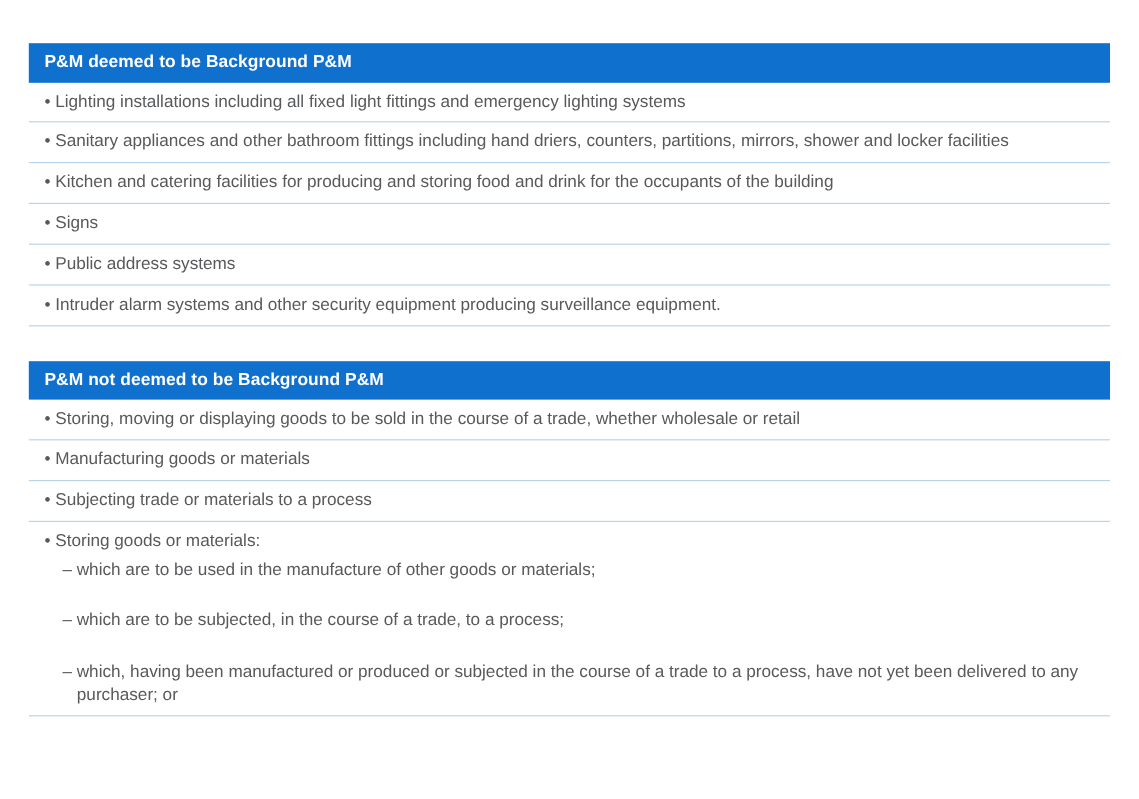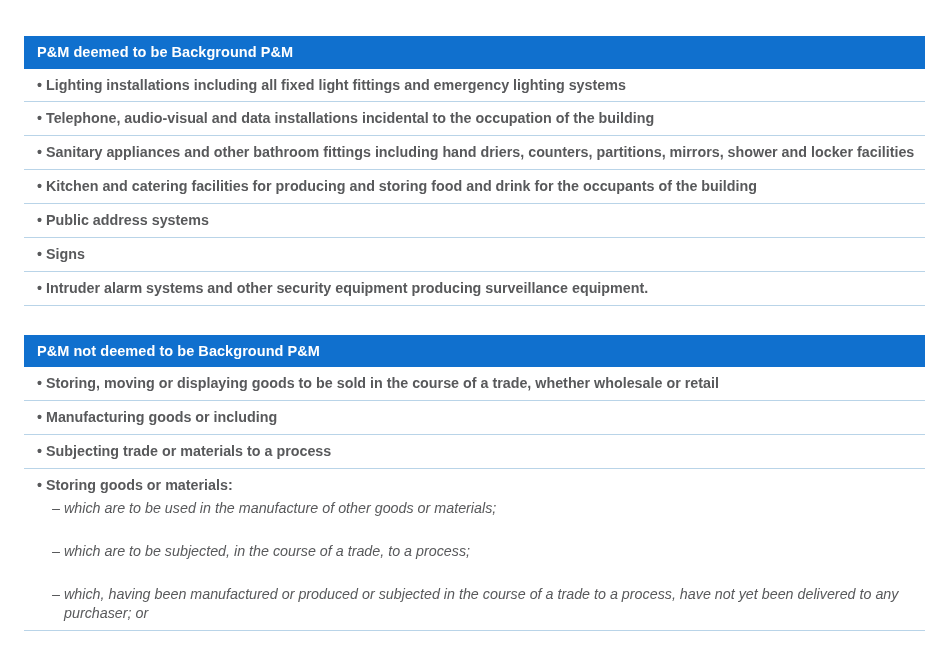--- a/index.html
+++ b/index.html
@@ -54,31 +54,29 @@
     font-size: 14.3px;
     line-height: 1.32;
     color: #58595b;
   }
 
   
   .bullet-line {
     display: block;
     padding-left: 11px;
     text-indent: -11px;
-    font-weight: bold;
   }
   .bullet-line .bullet {
     color: #58595b;
   }
 
   
   .sub-list {
     display: block;
     margin-top: 5px;
-    font-style: italic;
   }
   .sub-line {
     display: block;
     padding-left: 27px;
     text-indent: -12px;
     margin-top: 24px;
   }
   .sub-line:first-child {
     margin-top: 5px;
   }
@@ -91,47 +89,44 @@
 
 <div class="page">
   <div id="tables-root">
       <div class="table-block">
         <div class="table-header">P&amp;M deemed to be Background P&amp;M</div>
         <div class="rows">
           <div class="row">
             <span class="bullet-line"><span class="bullet">•</span> <span>Lighting installations including all fixed light fittings and emergency lighting systems</span></span>
           </div>
           <div class="row">
-            <span class="bullet-line"><span class="bullet">•</span> <span>Telephone, audio-visual and data installations incidental to the occupation of the building</span></span>
-          </div>
-          <div class="row">
             <span class="bullet-line"><span class="bullet">•</span> <span>Sanitary appliances and other bathroom fittings including hand driers, counters, partitions, mirrors, shower and locker facilities</span></span>
           </div>
           <div class="row">
             <span class="bullet-line"><span class="bullet">•</span> <span>Kitchen and catering facilities for producing and storing food and drink for the occupants of the building</span></span>
           </div>
           <div class="row">
-            <span class="bullet-line"><span class="bullet">•</span> <span>Public address systems</span></span>
+            <span class="bullet-line"><span class="bullet">•</span> <span>Signs</span></span>
           </div>
           <div class="row">
-            <span class="bullet-line"><span class="bullet">•</span> <span>Signs</span></span>
+            <span class="bullet-line"><span class="bullet">•</span> <span>Public address systems</span></span>
           </div>
           <div class="row">
             <span class="bullet-line"><span class="bullet">•</span> <span>Intruder alarm systems and other security equipment producing surveillance equipment.</span></span>
           </div>
         </div>
       </div>
       <div class="table-block">
         <div class="table-header">P&amp;M not deemed to be Background P&amp;M</div>
         <div class="rows">
           <div class="row">
             <span class="bullet-line"><span class="bullet">•</span> <span>Storing, moving or displaying goods to be sold in the course of a trade, whether wholesale or retail</span></span>
           </div>
           <div class="row">
-            <span class="bullet-line"><span class="bullet">•</span> <span>Manufacturing goods or including</span></span>
+            <span class="bullet-line"><span class="bullet">•</span> <span>Manufacturing goods or materials</span></span>
           </div>
           <div class="row">
             <span class="bullet-line"><span class="bullet">•</span> <span>Subjecting trade or materials to a process</span></span>
           </div>
           <div class="row">
             <span class="bullet-line"><span class="bullet">•</span> <span>Storing goods or materials:</span></span>
             <span class="sub-list">
               <span class="sub-line"><span class="dash">–</span> <span>which are to be used in the manufacture of other goods or materials;</span></span>
               <span class="sub-line"><span class="dash">–</span> <span>which are to be subjected, in the course of a trade, to a process;</span></span>
               <span class="sub-line"><span class="dash">–</span> <span>which, having been manufactured or produced or subjected in the course of a trade to a process, have not yet been delivered to any purchaser; or</span></span>

